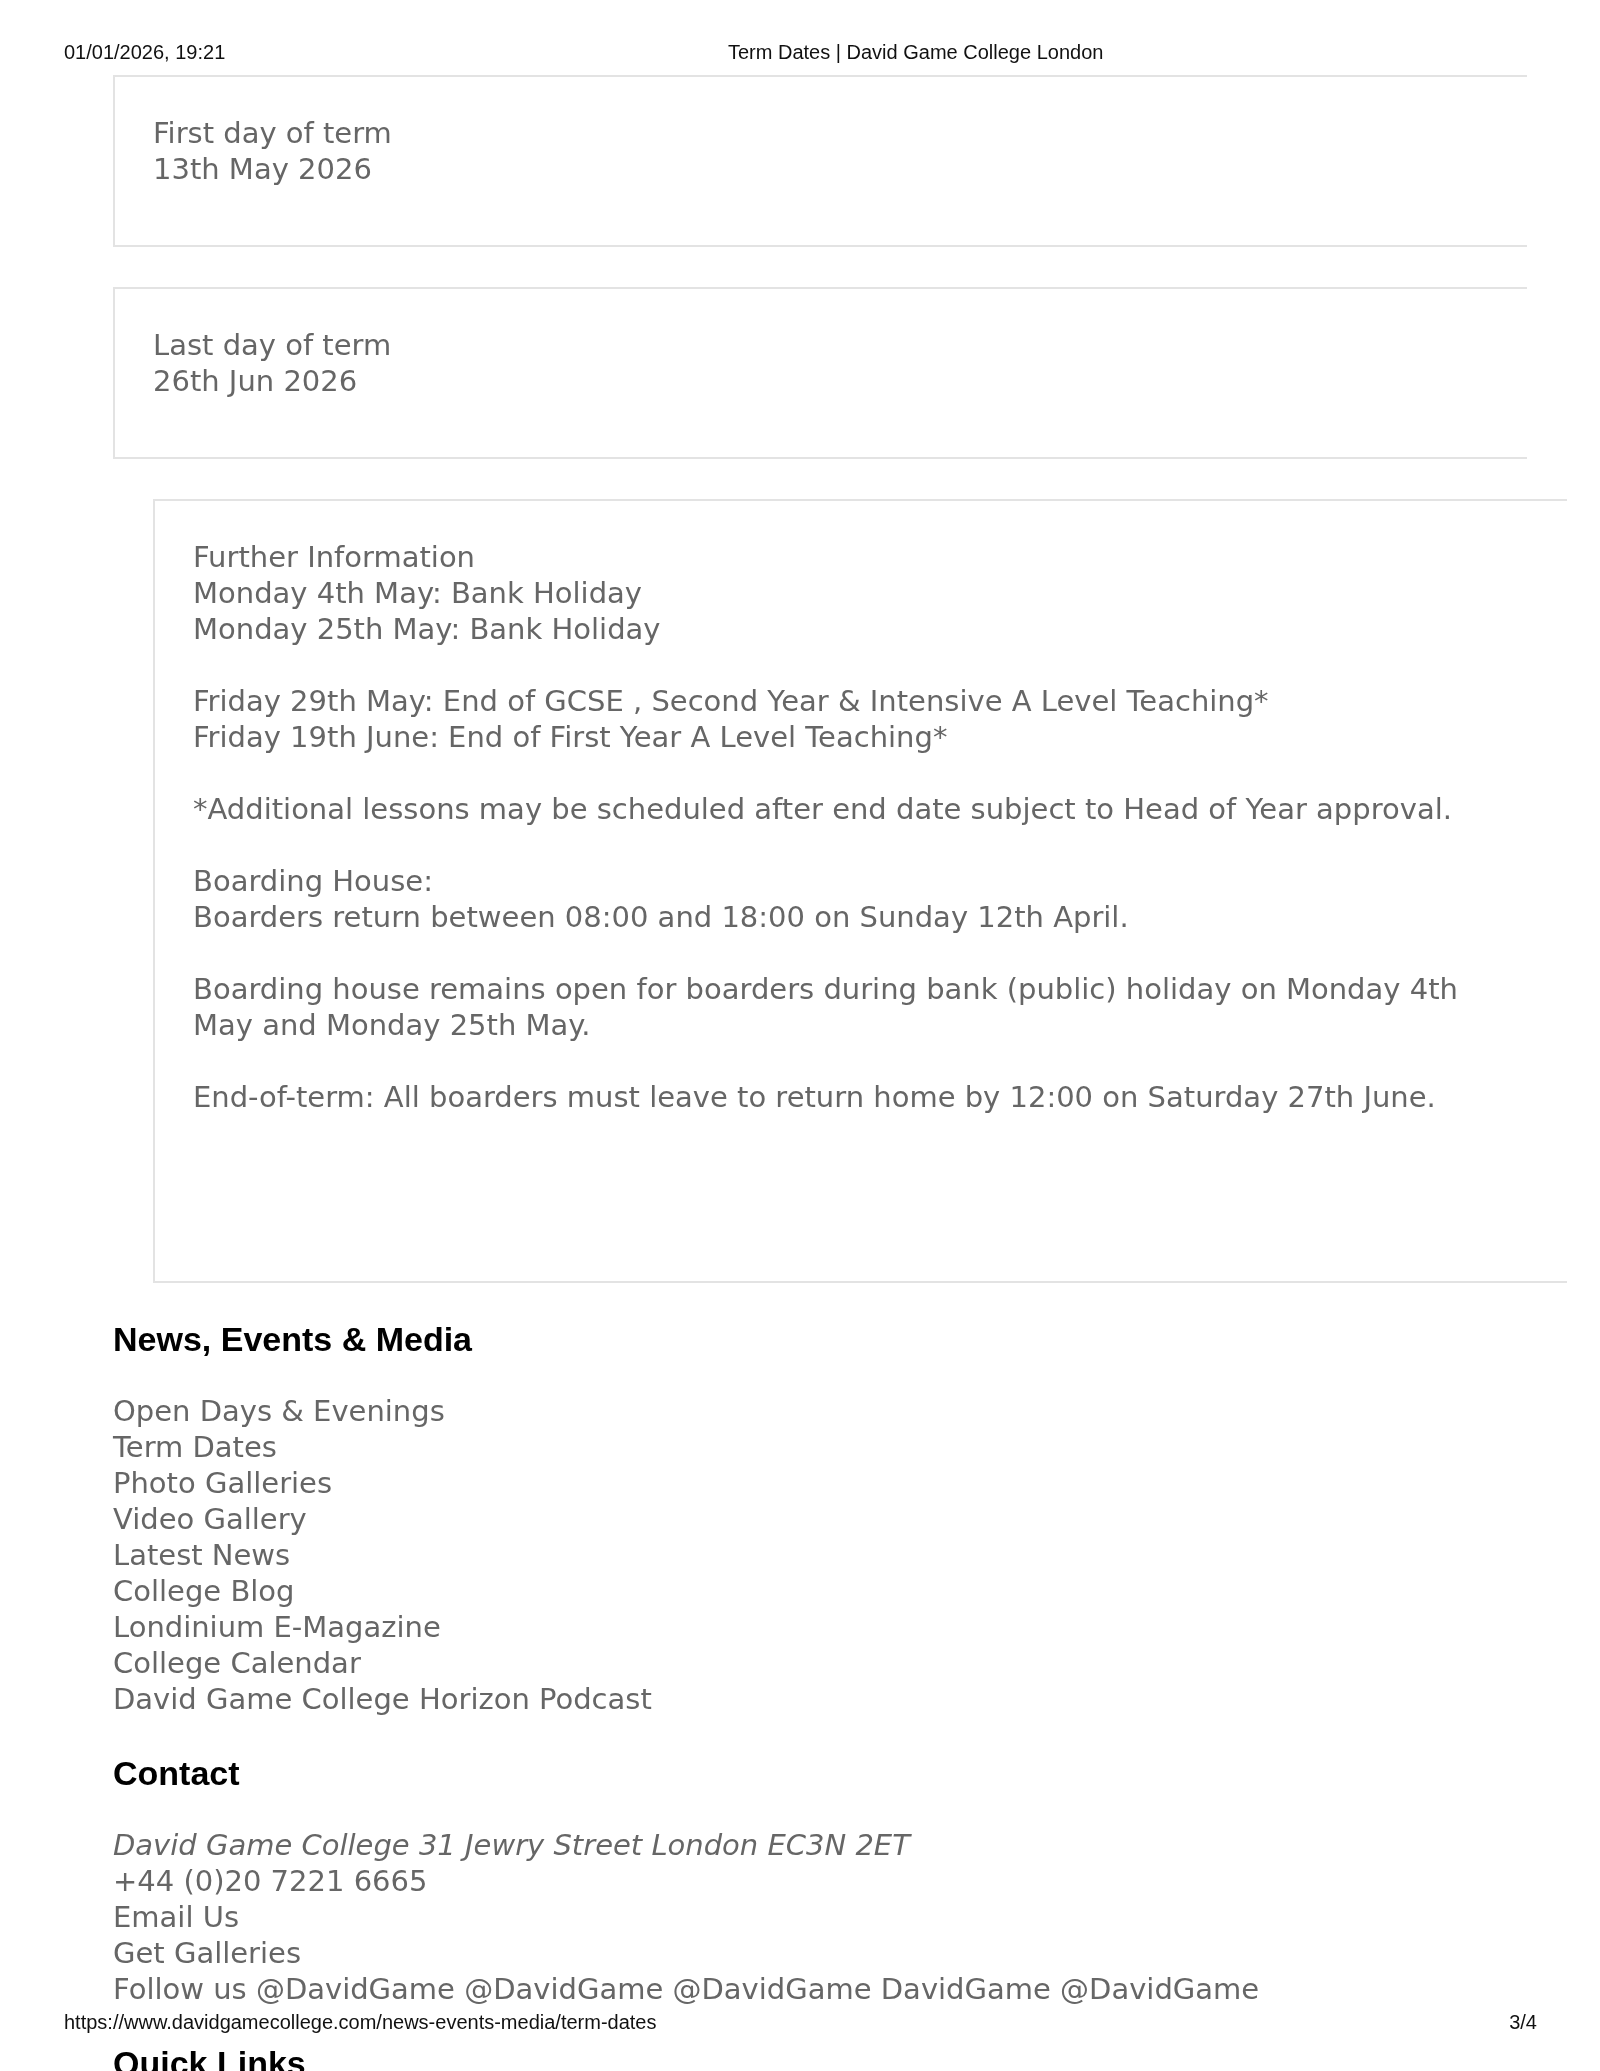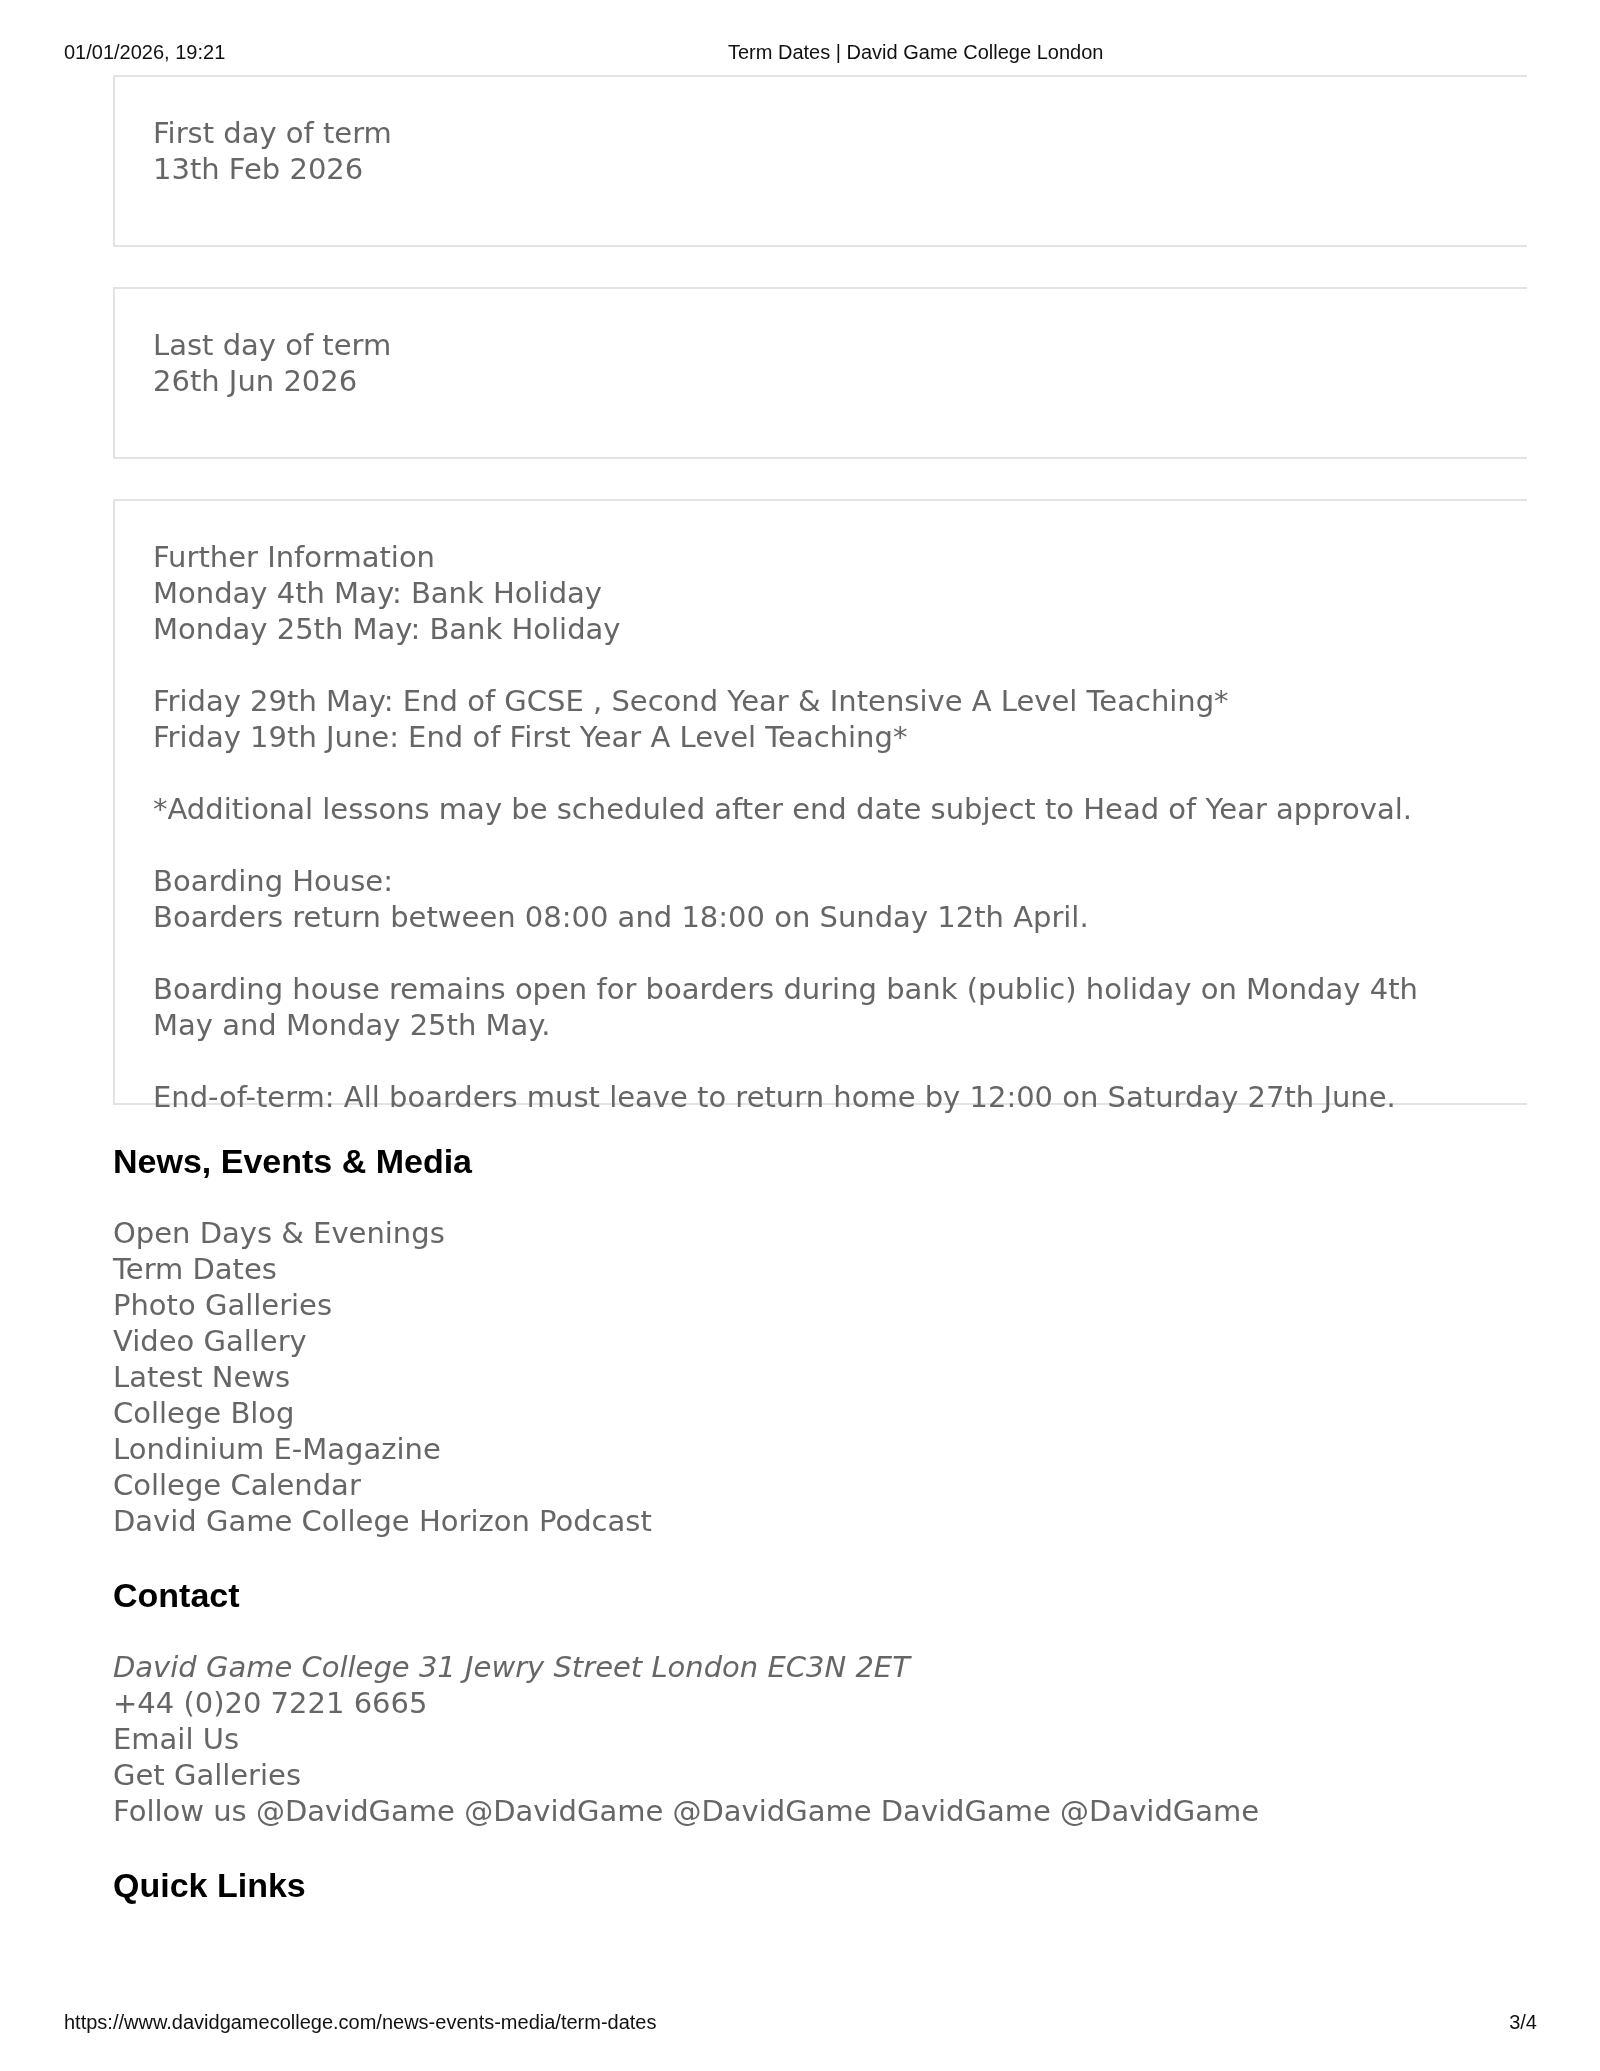--- a/index.html
+++ b/index.html
@@ -18,21 +18,21 @@
 
     .content { position: absolute; left: 113px; top: 75px; width: 1414px; }
 
     .card {
       border: 2px solid #e3e3e3; border-right: none;
       box-sizing: border-box; width: 1414px;
       padding: 38px 38px 0 38px;
       color: #666666; font-size: 29px; line-height: 36px;
     }
     .card-dates { height: 172px; margin-bottom: 40px; }
-    .card-info { height: 606px; padding-top: 38px; padding-right: 70px; }
+    .card-info { height: 784px; padding-top: 38px; padding-right: 70px; margin-left: 40px; }
     .card p { margin: 0; }
     .card .gap { height: 36px; }
 
     .section-title {
       font-family: "Liberation Sans", sans-serif; font-weight: bold;
       font-size: 34px; color: #000; margin: 0; line-height: 40px;
     }
     .news-title { margin-top: 36px; }
     .contact-title { margin-top: 36px; }
     .quick-title { margin-top: 36px; }
@@ -44,21 +44,21 @@
 </head>
 <body>
 
 <div class="print-header hdr-date">01/01/2026, 19:21</div>
 <div class="print-header hdr-title">Term Dates | David Game College London</div>
 
 <div class="content">
 
   <div class="card card-dates">
     <p>First day of term</p>
-    <p>13th Feb 2026</p>
+    <p>13th May 2026</p>
   </div>
 
   <div class="card card-dates">
     <p>Last day of term</p>
     <p>26th Jun 2026</p>
   </div>
 
   <div class="card card-info">
     <p>Further Information</p>
     <p>Monday 4th May: Bank Holiday</p>

